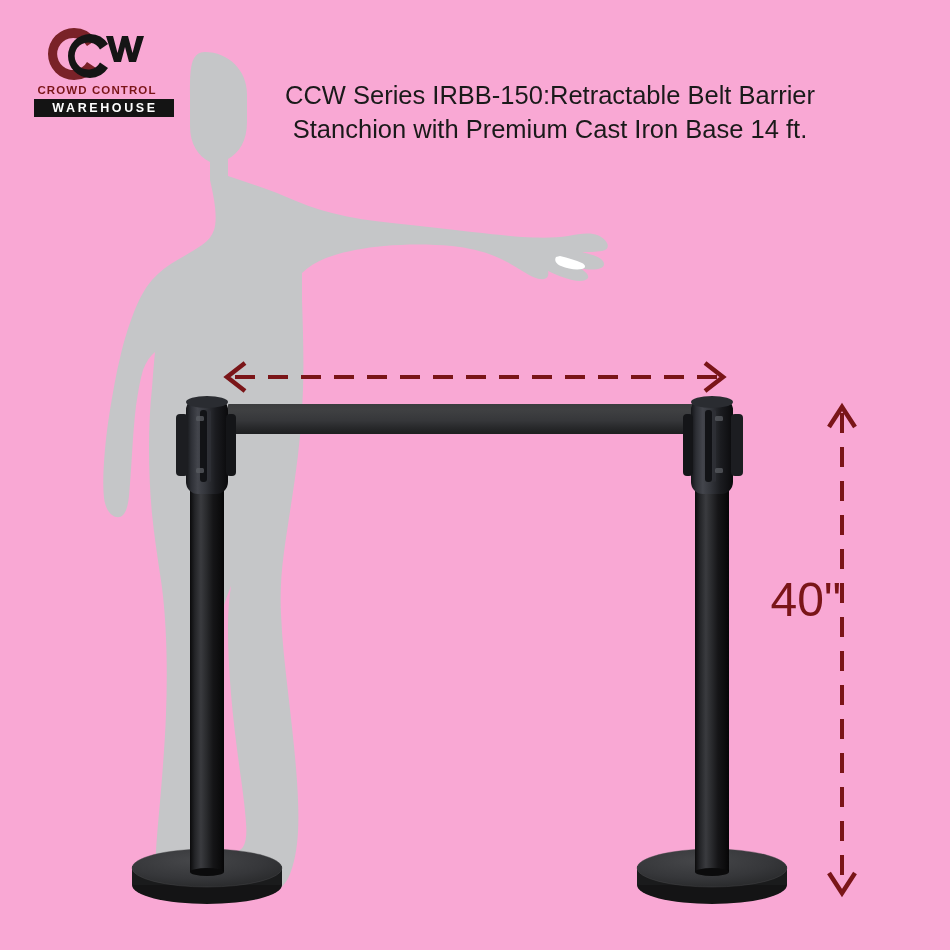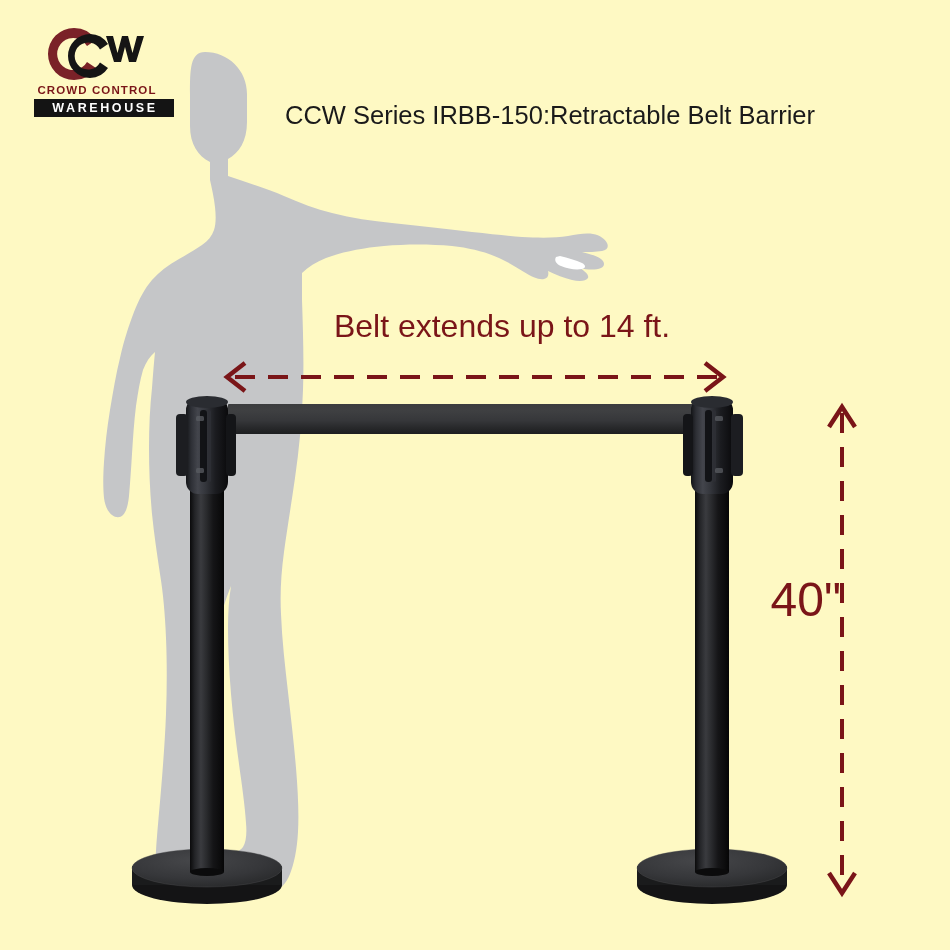--- a/index.html
+++ b/index.html
@@ -7,21 +7,21 @@
     padding: 0;
     background: #ffffff;
   }
   body {
     font-family: "Liberation Sans", sans-serif;
   }
   #stage {
     position: relative;
     width: 950px;
     height: 950px;
-    background: #fef9c3;
+    background: #f9a8d4;
     overflow: hidden;
   }
 
   
   #logo {
     position: absolute;
     left: 34px;
     top: 26px;
     width: 126px;
     height: 92px;
@@ -69,21 +69,21 @@
     position: absolute;
     left: 190px;
     top: 78px;
     width: 720px;
     text-align: center;
     font-size: 25.5px;
     line-height: 34px;
     color: #1a1a1a;
     font-family: "Liberation Sans", sans-serif;
   }
-  #title .ln { display: block; margin-top: 20px; }
+  #title .ln { display: block; }
 
   
   #silhouette {
     position: absolute;
     left: 0px;
     top: 0px;
     width: 950px;
     height: 950px;
   }
 
@@ -256,23 +256,23 @@
 
       <path d="M 66 10 L 73 10 L 77.5 27 L 82 10 L 88 10 L 92.5 27 L 97 10 L 104 10
                L 96 36 L 89 36 L 85 21 L 81 36 L 74 36 Z" fill="#151515"></path>
     </svg>
     <div id="logo-wordmark-top">CROWD CONTROL</div>
     <div id="logo-wordmark-bottom">WAREHOUSE</div>
   </div>
 
   <div id="title">
     <span class="ln">CCW Series IRBB-150:Retractable Belt Barrier</span>
+    <span class="ln">Stanchion with Premium Cast Iron Base 14 ft.</span>
   </div>
 
-  <div id="belt-label">Belt extends up to 14 ft.</div>
 
   <svg id="h-dim" viewBox="0 0 540 38">
     <line x1="30" y1="19" x2="512" y2="19" stroke="#7a1518" stroke-width="4" stroke-dasharray="20 13" stroke-linecap="butt"></line>
     <polyline points="40,5 22,19 40,33" fill="none" stroke="#7a1518" stroke-width="4.5" stroke-linejoin="miter" stroke-linecap="butt"></polyline>
     <polyline points="500,5 518,19 500,33" fill="none" stroke="#7a1518" stroke-width="4.5" stroke-linejoin="miter" stroke-linecap="butt"></polyline>
   </svg>
 
   <div id="height-label">40"</div>
 
   <svg id="v-dim" viewBox="0 0 90 510">

